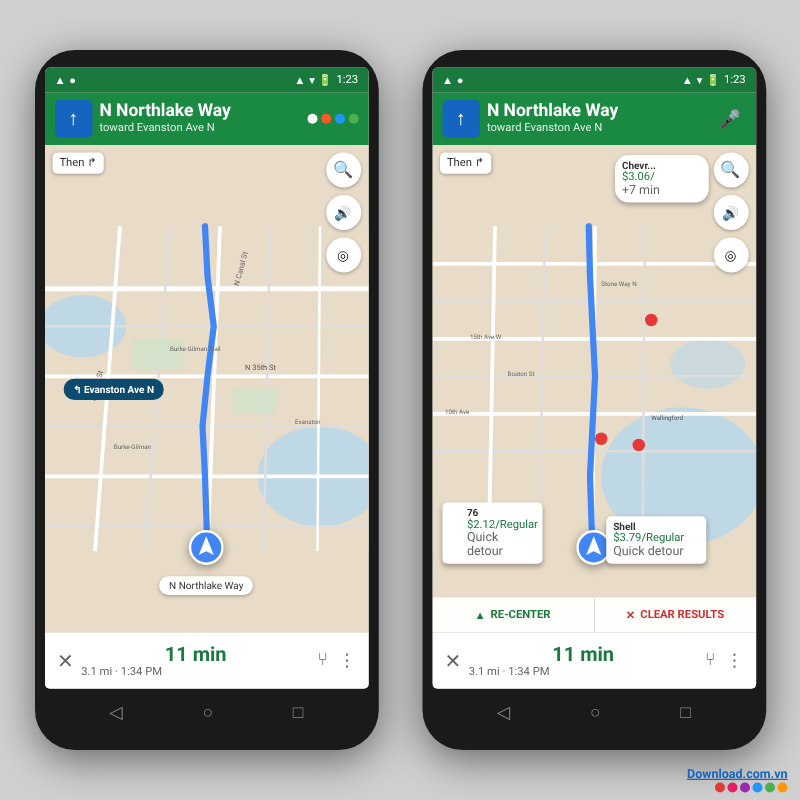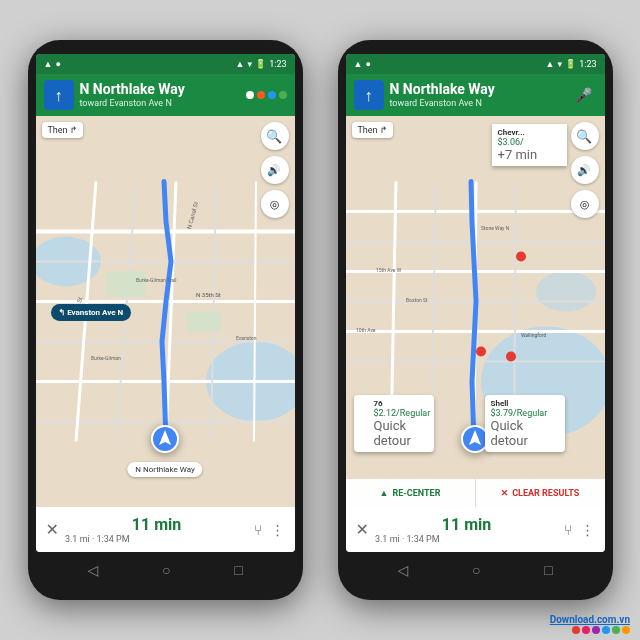--- a/index.html
+++ b/index.html
@@ -309,36 +309,36 @@
       font-size: 14px;
       display: flex;
       align-items: center;
       justify-content: center;
     }
 
     
     .gas-popup {
       position: absolute;
       background: white;
-      border-radius: 0;
+      border-radius: 11px;
       padding: 4px 6px;
       font-size: 7px;
       box-shadow: 0 2px 4px rgba(0,0,0,0.3);
       z-index: 20;
     }
 
     .gas-popup.top-right {
       top: 8px;
       right: 38px;
       width: 75px;
     }
 
     .gas-name { font-weight: bold; font-size: 8px; color: #333; }
     .gas-price { color: #1a7a3e; font-size: 9px; font-weight: normal; }
-    .gas-time { color: #666; font-size: 13px; }
+    .gas-time { color: #666; font-size: 10px; }
 
     .gas-popup-bottom {
       position: absolute;
       background: white;
       border-radius: 4px;
       padding: 4px 6px;
       font-size: 7px;
       box-shadow: 0 2px 4px rgba(0,0,0,0.3);
       z-index: 20;
       width: 80px;

